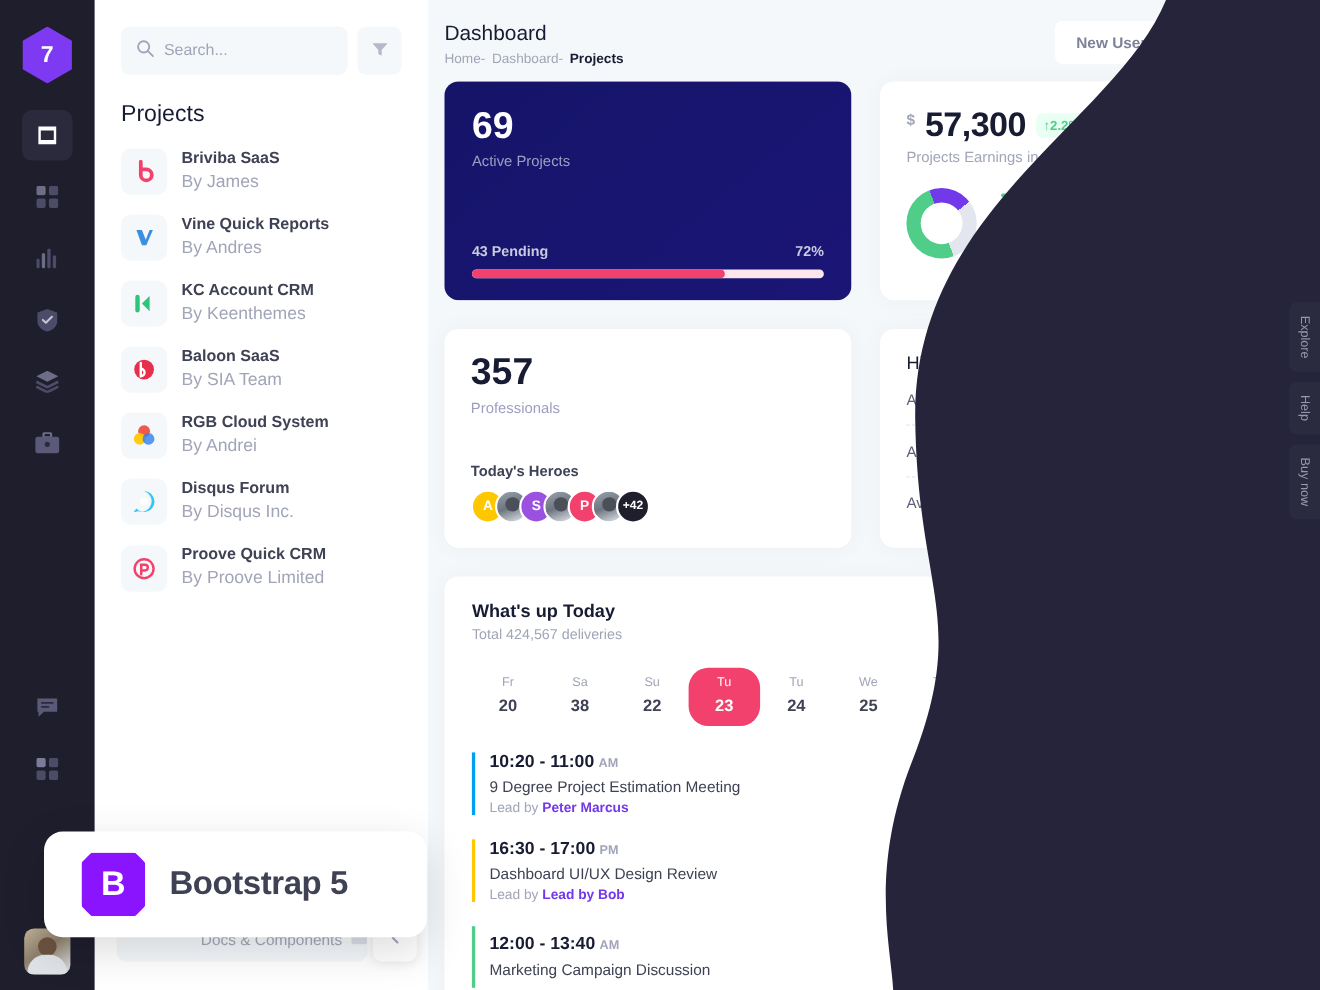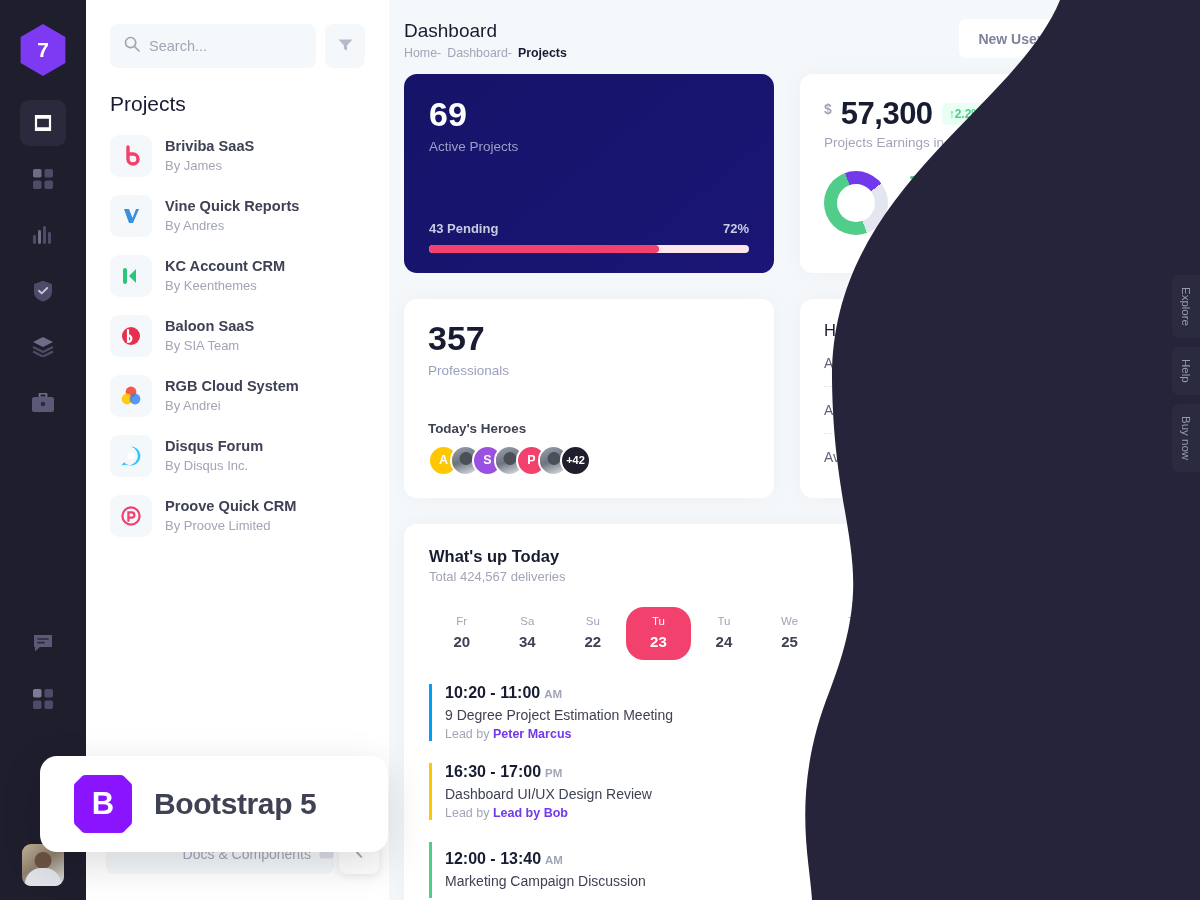--- a/index.html
+++ b/index.html
@@ -72,21 +72,21 @@
   .proj {
     display: flex; align-items: center; gap: 13px;
     padding: 9px 4px; border-radius: 8px;
   }
   .proj-logo {
     width: 42px; height: 42px; border-radius: 9px; background: #F5F8FA; flex: none;
     display: flex; align-items: center; justify-content: center;
     font-weight: bold; font-size: 22px;
   }
   .proj-name { font-size: 14.6px; font-weight: bold; color: #3F4254; line-height: 1.35; }
-  .proj-by { font-size: 13px; color: #A1A5B7; line-height: 1.4; }
+  .proj-by { font-size: 16px; color: #A1A5B7; line-height: 1.4; }
   .docs-btn {
     position: absolute; left: 20px; bottom: 26px; width: 228px; height: 40px;
     background: #F5F8FA; border-radius: 8px; border:none;
     display: flex; align-items: center; justify-content: flex-end; gap: 8px;
     color: #A1A5B7; font-size: 14px; font-family: inherit; cursor: pointer;
   }
   .collapse-btn {
     position: absolute; right: 10px; bottom: 26px; width: 40px; height: 40px;
     background: #fff; border-radius: 8px; border:none;
     box-shadow: 0 2px 10px rgba(0,0,0,.09);
@@ -556,21 +556,21 @@
         <button class="report-btn">Report Cecnter</button>
       </div>
 
       <div class="days" id="days">
           <div class="day">
             <div class="dn">Fr</div>
             <div class="dd">20</div>
           </div>
           <div class="day">
             <div class="dn">Sa</div>
-            <div class="dd">34</div>
+            <div class="dd">38</div>
           </div>
           <div class="day">
             <div class="dn">Su</div>
             <div class="dd">22</div>
           </div>
           <div class="day active">
             <div class="dn">Tu</div>
             <div class="dd">23</div>
           </div>
           <div class="day">

